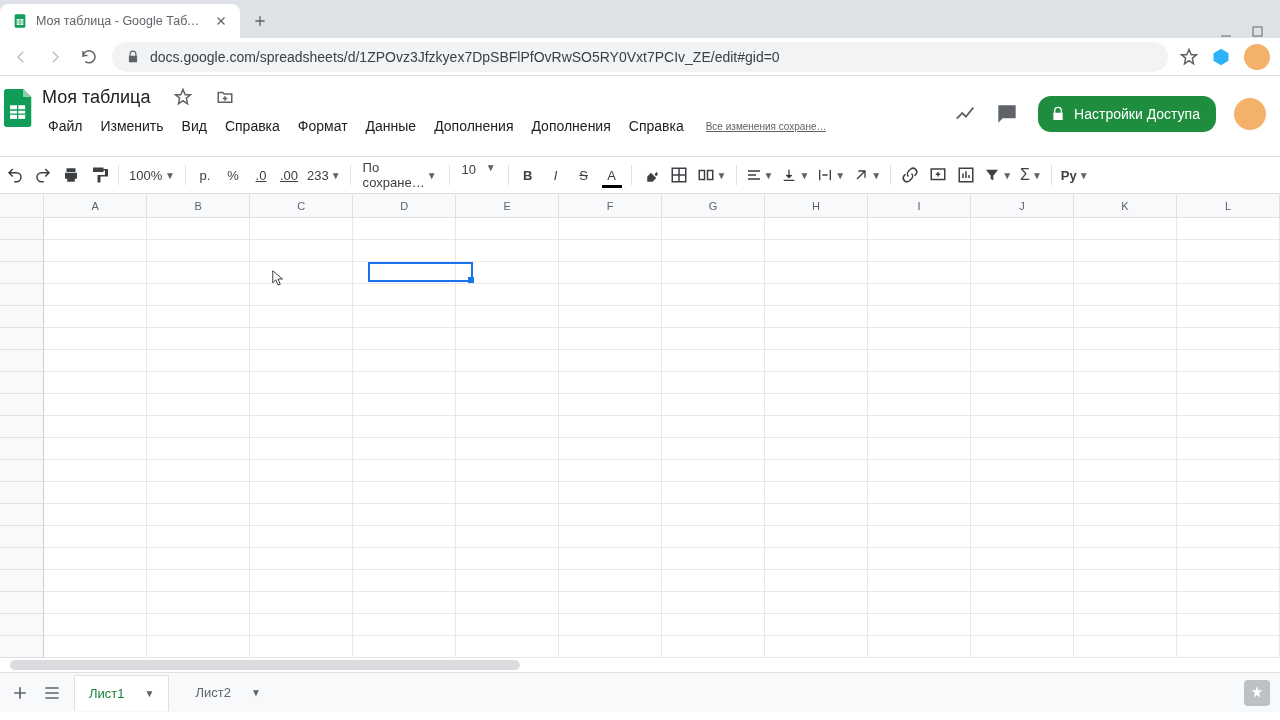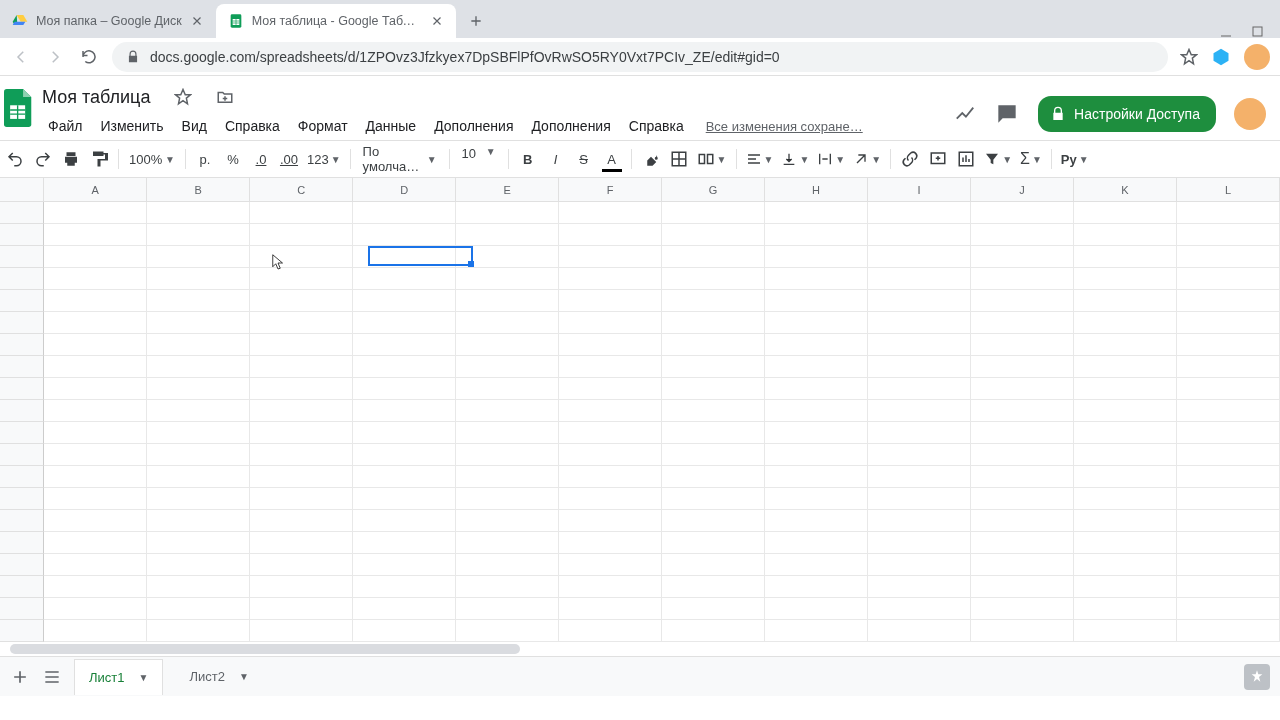--- a/index.html
+++ b/index.html
@@ -26,28 +26,28 @@
 
 .app-header { display:flex; padding:6px 2px 0 0; }
 .app-logo { width:40px; padding:6px 4px 0 4px; }
 .app-logo svg { width:30px; height:40px; }
 .titlebar { flex:1; }
 .doc-row { display:flex; align-items:center; height:30px; gap:24px; }
 .doc-title { font-size:18px; color:#202124; padding-left:2px; }
 .doc-icon { color:#5f6368; cursor:pointer; }
 .menu-row { display:flex; align-items:center; height:28px; font-size:14px; color:#202124; gap:2px; }
 .menu-item { padding:2px 8px; cursor:pointer; border-radius:4px; }
-.saved { color:#5f6368; text-decoration:underline; padding-left:12px; font-size:13px; max-width:180px; overflow:hidden; white-space:nowrap; text-overflow:ellipsis; }
+.saved { color:#5f6368; text-decoration:underline; padding-left:12px; font-size:10px; max-width:180px; overflow:hidden; white-space:nowrap; text-overflow:ellipsis; }
 .header-right { display:flex; align-items:center; gap:18px; padding:6px 12px 0 0; }
 .hdr-ic { color:#5f6368; cursor:pointer; }
 .share-btn { background:#1e8e3e; color:#fff; border:none; border-radius:13px; height:36px; padding:0 16px 0 12px; font-size:14px; font-weight:500; display:flex; align-items:center; gap:8px; cursor:pointer; }
 .avatar2 { width:32px; height:32px; border-radius:50%; background:#f4b16a; }
 
 
-.toolbar { height:38px; border-top:1px solid #e0e0e0; border-bottom:1px solid #e0e0e0; display:flex; align-items:center; padding:0 6px 0 2px; gap:2px; font-size:13px; color:#3c4043; }
+.toolbar { height:38px; border-top:1px solid #e0e0e0; border-bottom:1px solid #e0e0e0; display:flex; align-items:center; padding:0 6px 0 2px; gap:2px; font-size:13px; color:#3c4043;margin-top:16px; }
 .tb { height:26px; min-width:26px; display:flex; align-items:center; justify-content:center; cursor:pointer; border-radius:2px; padding:0 3px; }
 .sep { width:1px; height:20px; background:#e0e0e0; margin:0 4px; }
 .zoom { width:54px; display:flex; align-items:center; justify-content:space-between; padding:0 4px; }
 .font-sel { width:86px; display:flex; align-items:center; justify-content:space-between; padding:0 6px; }
 .size-sel { width:46px; display:flex; align-items:flex-start; justify-content:space-between; padding:0 6px; }
 .dd { color:#5f6368; font-size:10px; margin-left:2px; }
 .text-color { position:relative; }
 .text-color::after { content:""; position:absolute; bottom:0; left:3px; right:3px; height:3px; background:#000; }
 
 
@@ -62,40 +62,29 @@
 .rh { width:46px; border-right:1px solid #ccc; border-bottom:1px solid #e0e0e0; background:#f8f9fa; text-align:center; font-size:10px; color:#5f6368; line-height:22px; }
 .cell { width:107px; border-right:1px solid #e8e8e8; border-bottom:1px solid #e8e8e8; }
 .sel { position:absolute; border:2px solid #1a73e8; pointer-events:none; }
 .sel-handle { position:absolute; width:6px; height:6px; background:#1a73e8; right:-3px; bottom:-3px; }
 .cursor { position:absolute; width:12px; height:18px; pointer-events:none; }
 .h-scroll { position:absolute; bottom:2px; left:10px; width:510px; height:10px; background:#dadce0; border-radius:6px; }
 
 
 .sheet-footer { height:40px; border-top:1px solid #e0e0e0; background:#f8f9fa; display:flex; align-items:center; padding:0 10px; gap:12px; }
 .ft-ic { color:#5f6368; cursor:pointer; }
-.sheet-tab { height:36px; display:flex; align-items:center; gap:12px; padding:0 14px; font-size:13px; color:#5f6368; cursor:pointer; }
+.sheet-tab { height:36px; display:flex; align-items:center; gap:18px; padding:0 14px; font-size:13px; color:#5f6368; cursor:pointer; }
 .sheet-tab.active { background:#fff; color:#188038; font-weight:500; border-top:1px solid #e0e0e0; border-left:1px solid #e0e0e0; border-right:1px solid #e0e0e0; border-radius:0; position:relative; }
 .sheet-tab.active::before { content:""; position:absolute; top:-1px; left:0; right:0; height:3px; }
 .explore { margin-left:auto; width:26px; height:26px; background:#bdc1c6; border-radius:4px; display:flex; align-items:center; justify-content:center; color:#fff; cursor:pointer; }
 </style>
 </head>
 <body>
 
 <div class="browser-top">
-  <div class="tab">
-    <svg class="tab-icon" viewBox="0 0 24 24">
-        <path fill="#0f9d58" d="M7 3l-6 10 3 5h4z"></path>
-        <path fill="#ffcd40" d="M7 3h10l6 10H13z"></path>
-        <path fill="#4285f4" d="M4 18h16l3-5H7z" transform="translate(-3 0)"></path>
-      </svg>
-    <span class="tab-title">Моя папка – Google Диск</span>
-    <svg class="tab-close" viewBox="0 0 24 24">
-        <path stroke="currentColor" stroke-width="2" d="M6 6l12 12M18 6L6 18"></path>
-      </svg>
-  </div>
   <div class="tab active">
     <svg class="tab-icon" viewBox="0 0 24 24">
         <rect x="4" y="2" width="16" height="20" rx="2" fill="#0f9d58"></rect>
         <rect x="7" y="9" width="10" height="9" fill="#fff"></rect>
         <path stroke="#0f9d58" d="M7 12h10M7 15h10M12 9v9"></path>
       </svg>
     <span class="tab-title">Моя таблица - Google Таблицы</span>
     <svg class="tab-close" viewBox="0 0 24 24">
         <path stroke="currentColor" stroke-width="2" d="M6 6l12 12M18 6L6 18"></path>
       </svg>
@@ -226,26 +215,26 @@
   <div class="sep"></div>
   <div class="tb">р.</div>
   <div class="tb">%</div>
   <div class="tb">
       <span style="text-decoration:underline">.0</span>
     </div>
   <div class="tb">
       <span style="text-decoration:underline">.00</span>
     </div>
   <div class="tb">
-      <span>123</span>
+      <span>233</span>
       <span class="dd">▼</span>
     </div>
   <div class="sep"></div>
   <div class="tb font-sel">
-      <span>По умолча…</span>
+      <span>По сохране…</span>
       <span class="dd">▼</span>
     </div>
   <div class="sep"></div>
   <div class="tb size-sel">
       <span>10</span>
       <span class="dd">▼</span>
     </div>
   <div class="sep"></div>
   <div class="tb">
       <b>B</b>

